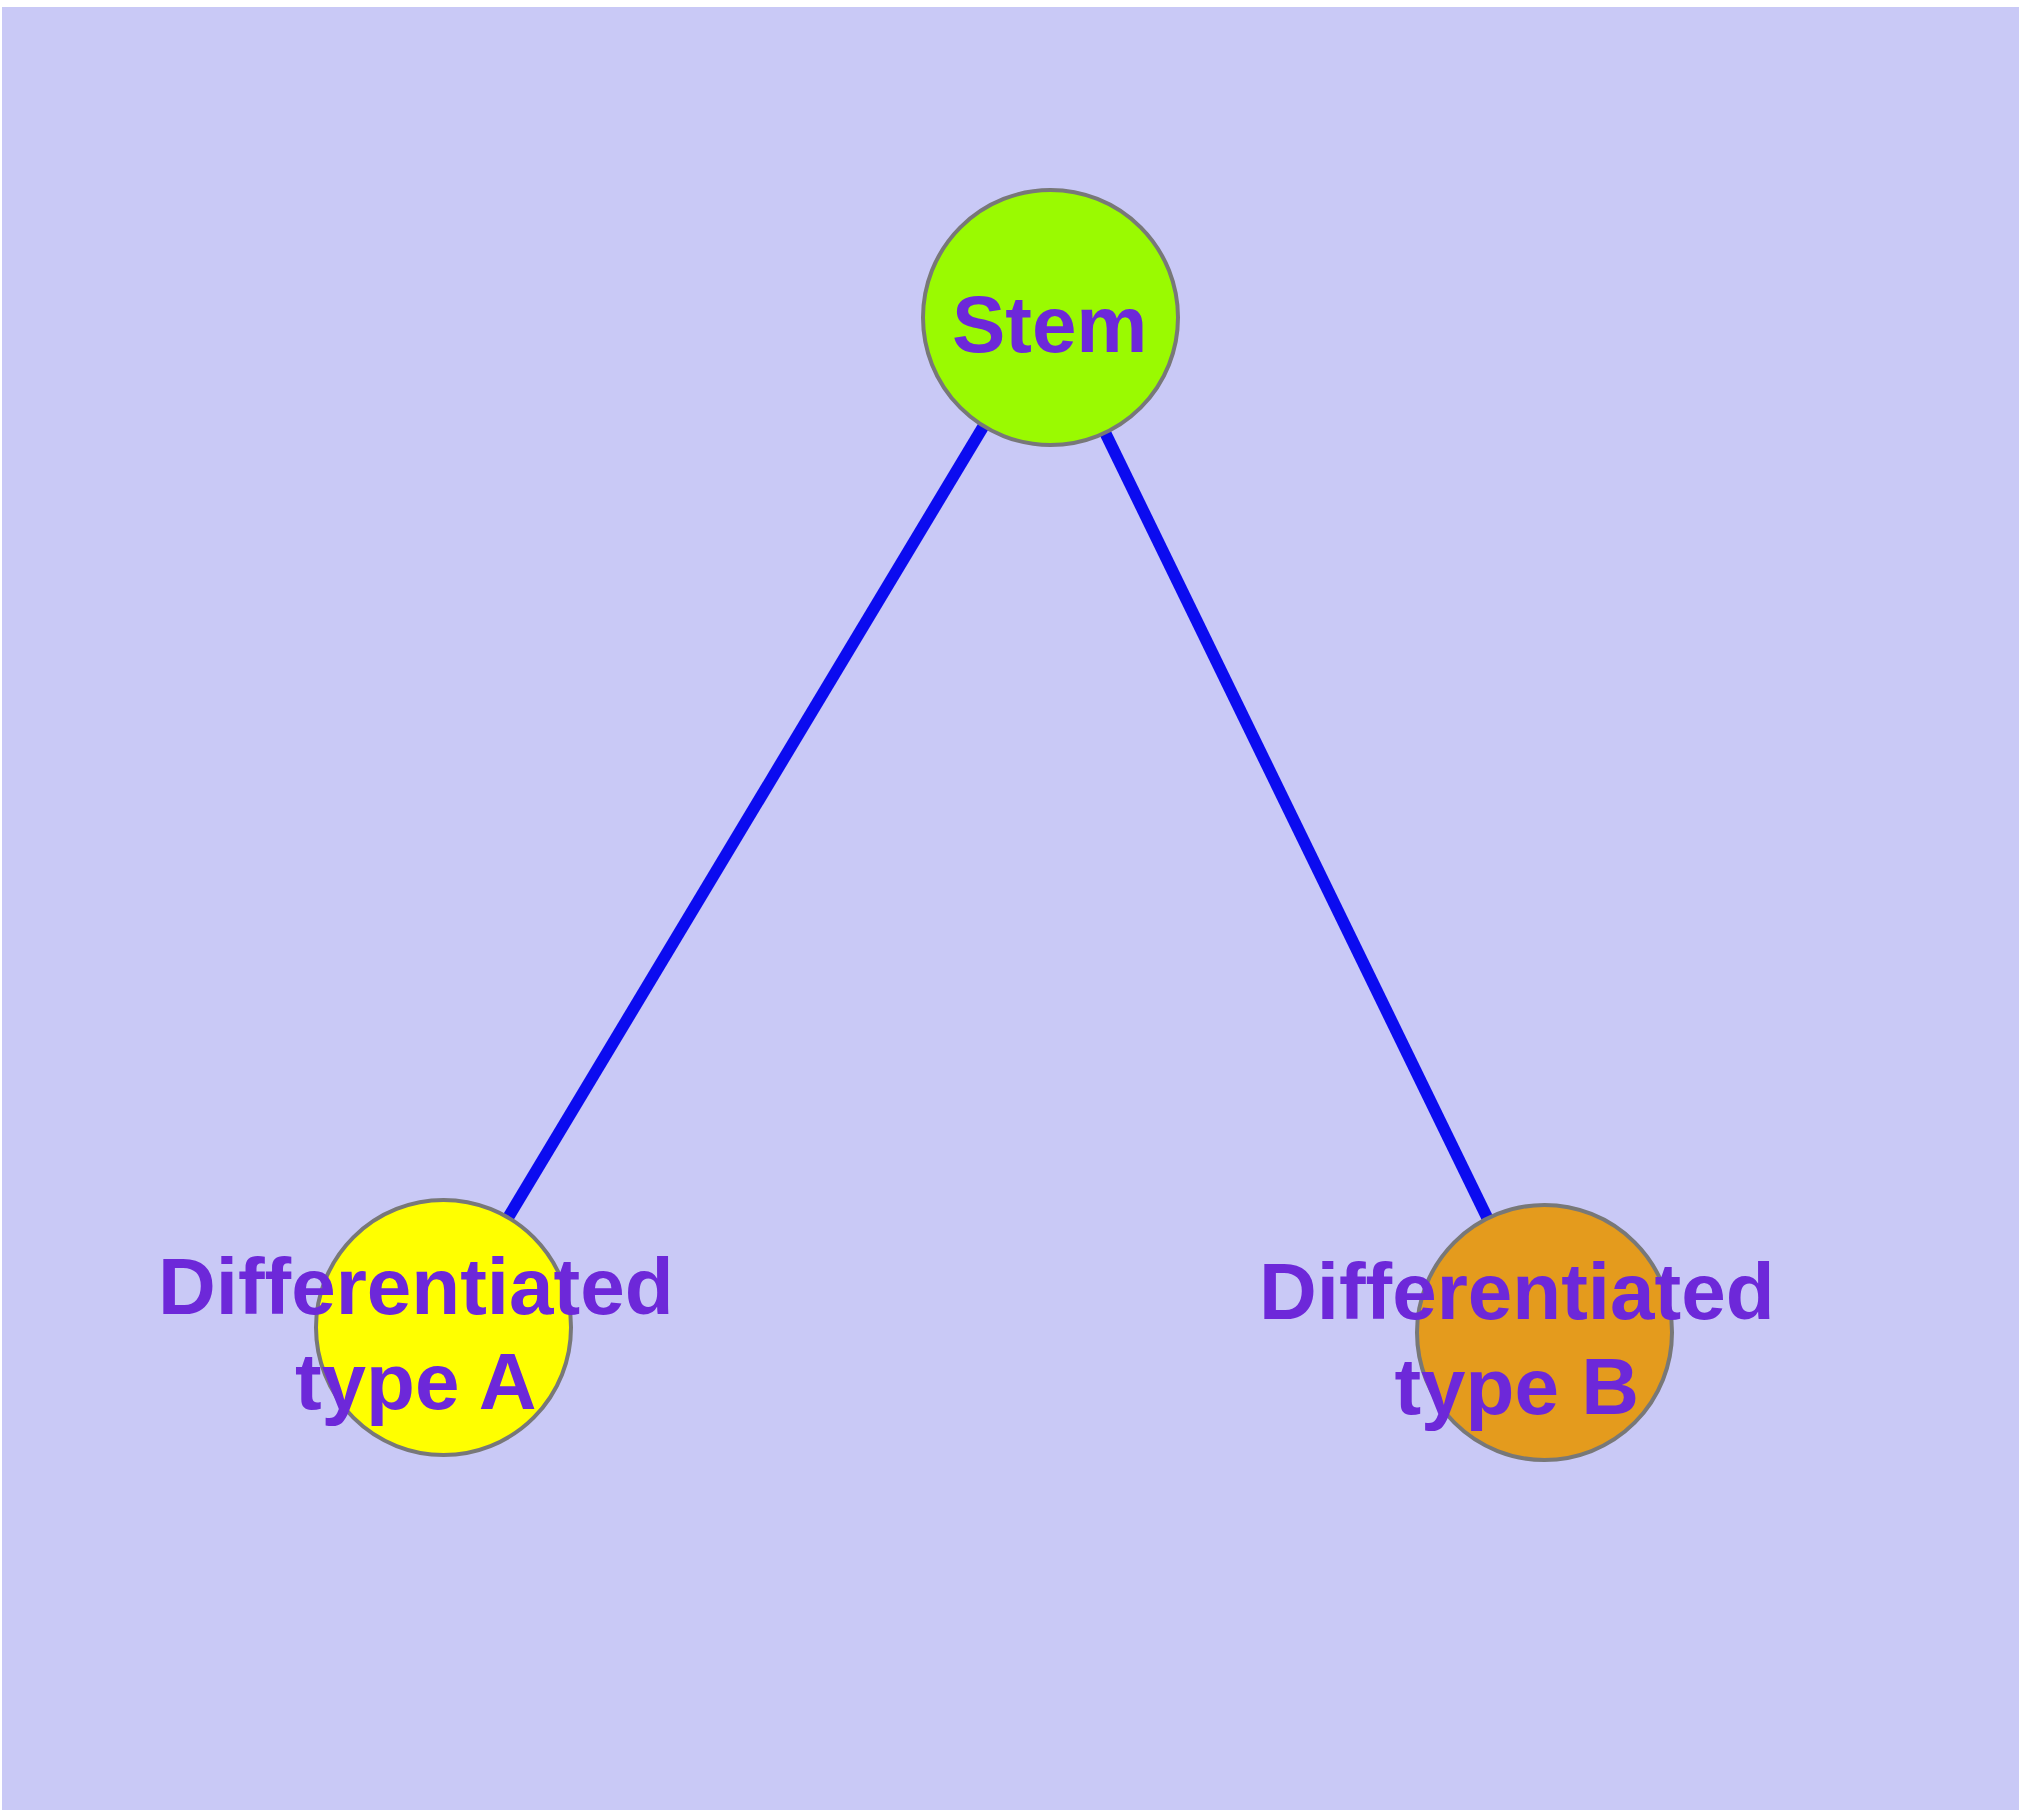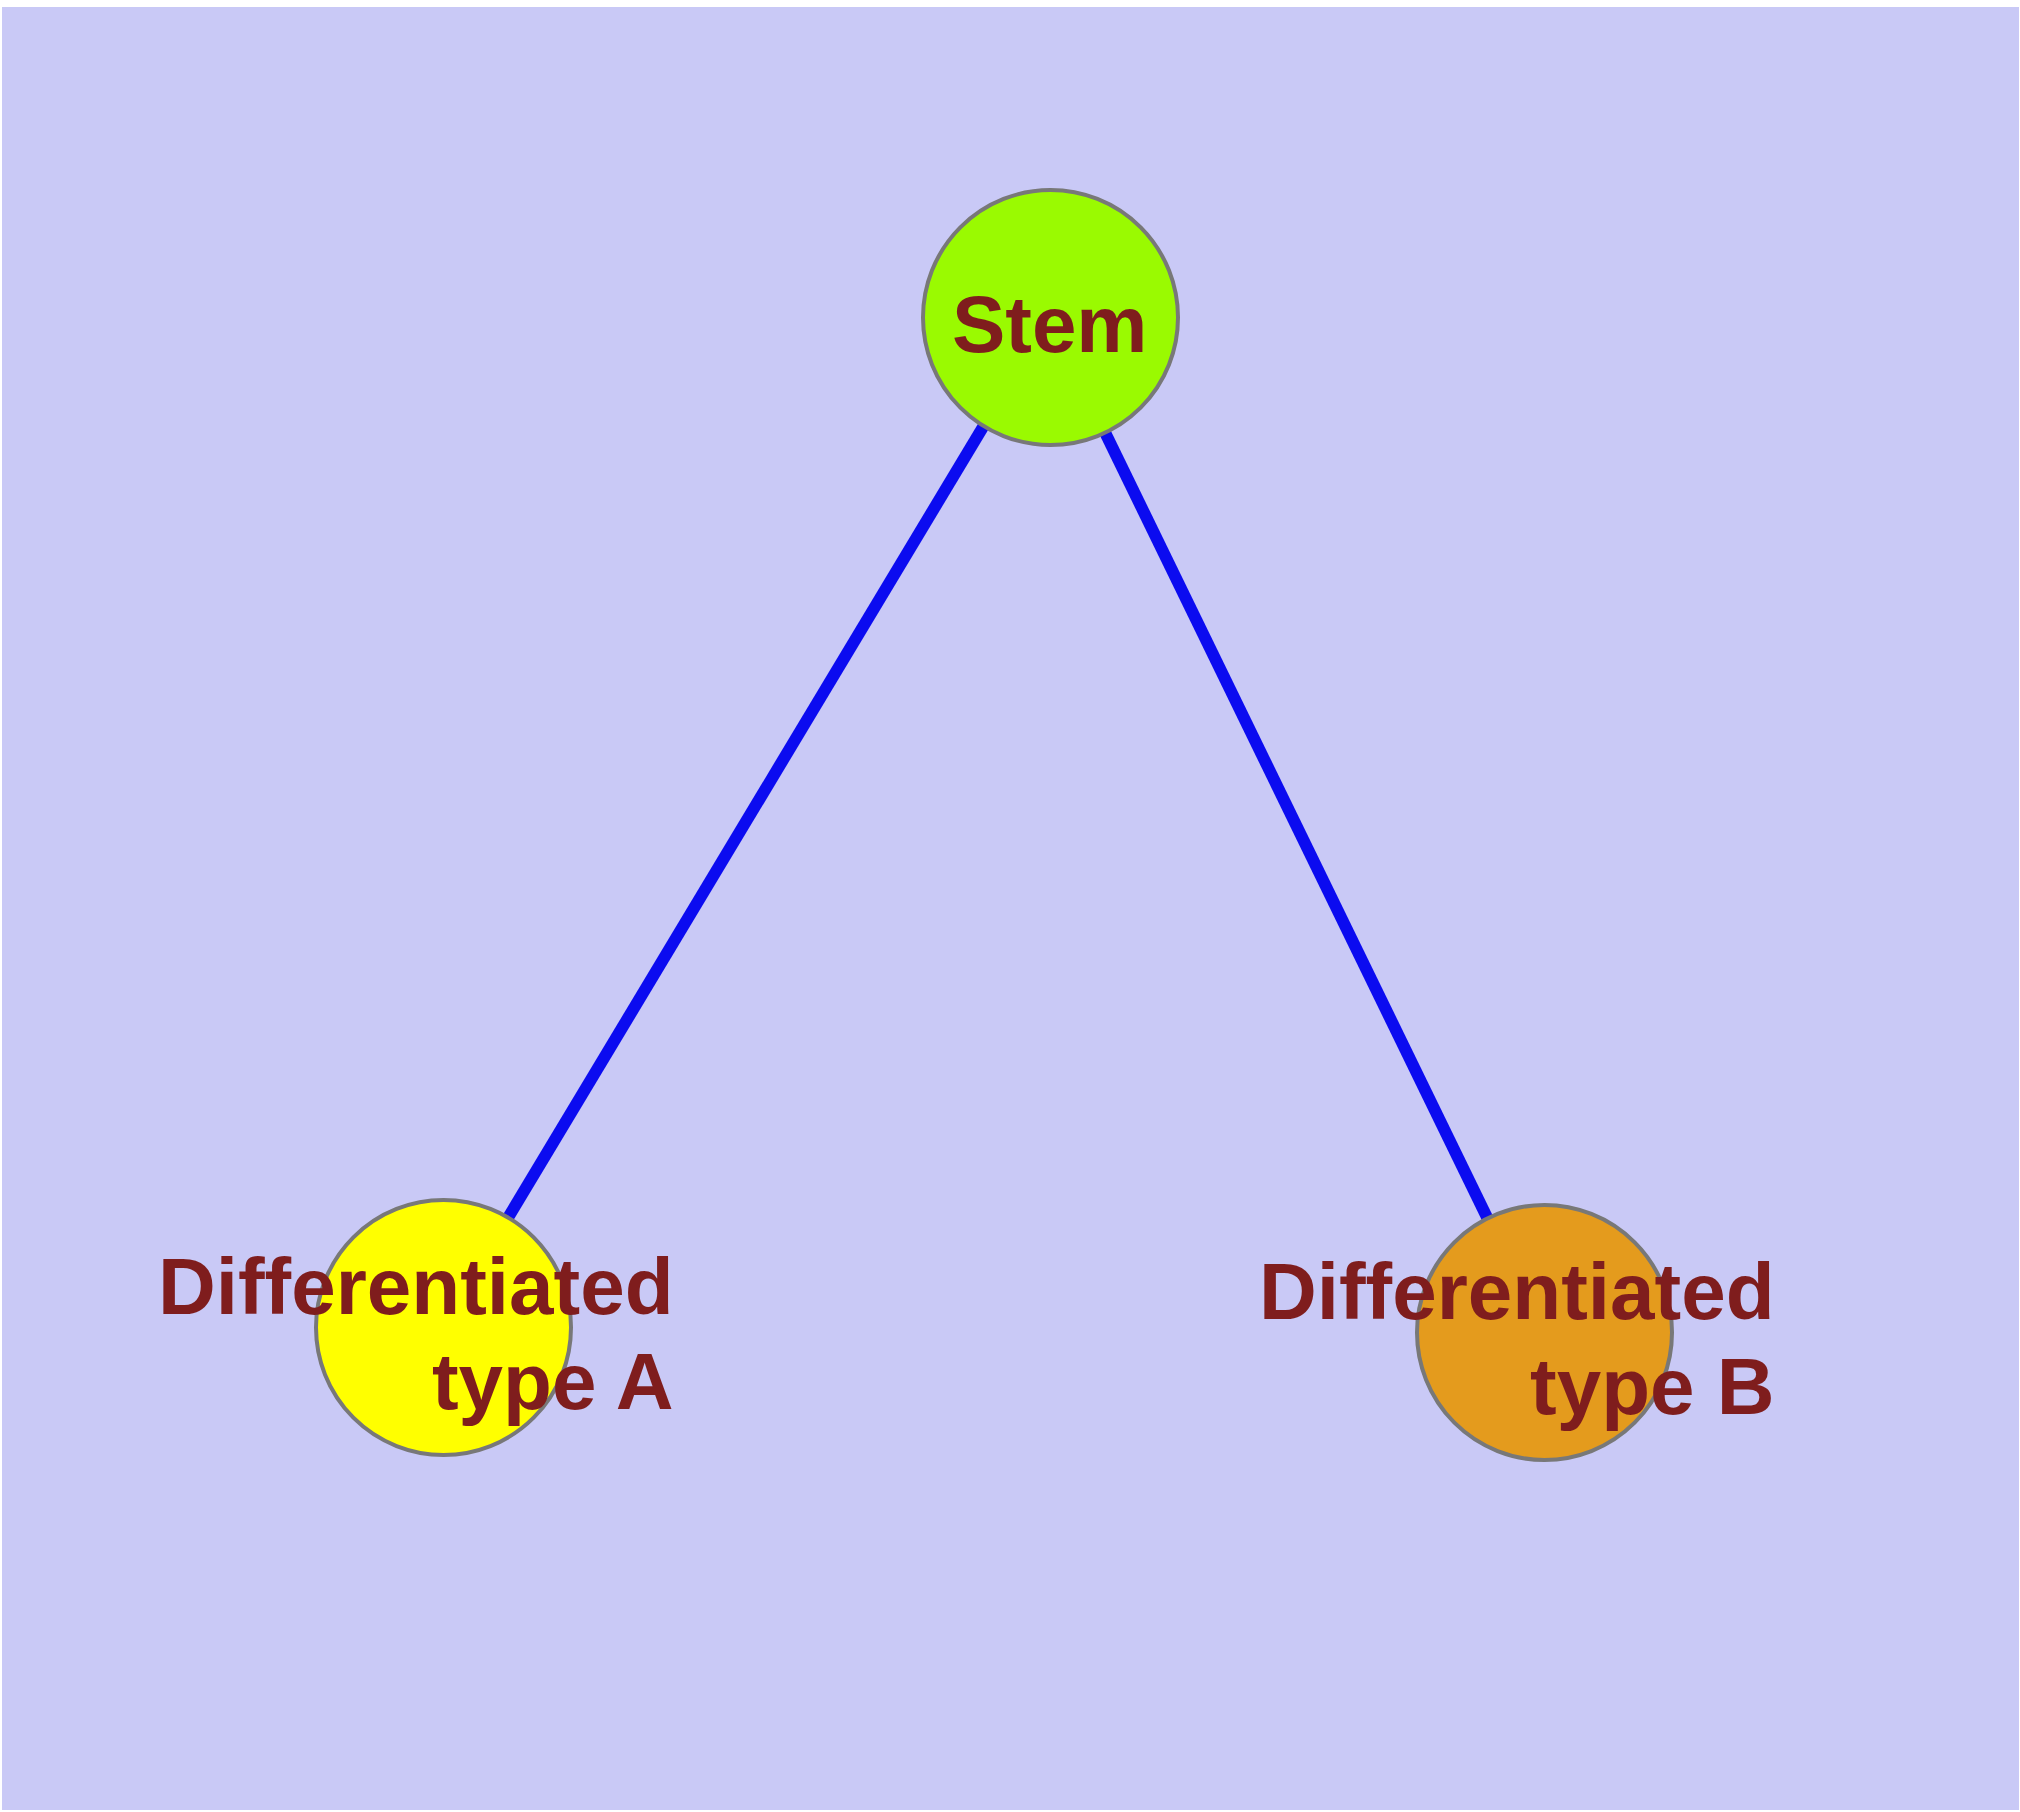--- a/index.html
+++ b/index.html
@@ -36,25 +36,25 @@
     position: absolute;
     width: 259px;
     height: 259px;
     box-sizing: border-box;
     border: 4.2px solid #787878;
     border-radius: 50%;
   }
   .node-label {
     position: absolute;
     transform: translate(-50%, -50%);
-    color: #7f1d1d;
+    color: #6d28d9;
     font-weight: bold;
     font-size: 80px;
     line-height: 95px;
-    text-align: right;
+    text-align: center;
     white-space: pre-line;
     letter-spacing: 0px;
   }
   
   .node-stem   { left: 919px; top: 181px;  }
   .node-diff-a { left: 312px;  top: 1191px; }
   .node-diff-b { left: 1413px; top: 1196px; }
   .label-stem   { left: 1048px; top: 317px;  }
   .label-diff-a { left: 414px;  top: 1327px; }
   .label-diff-b { left: 1515px; top: 1332px; }

